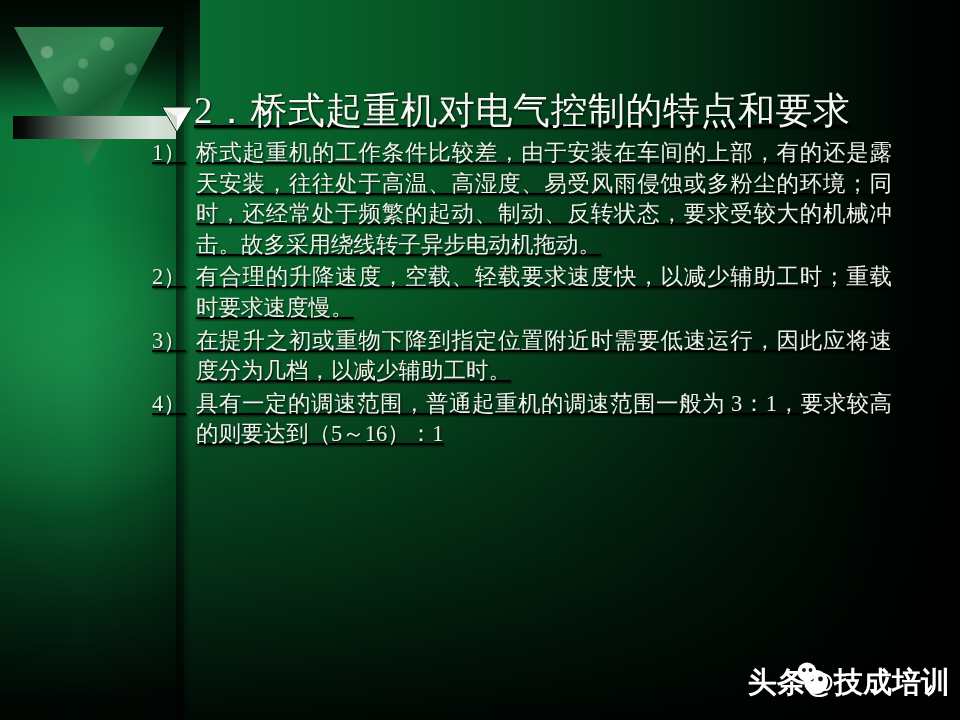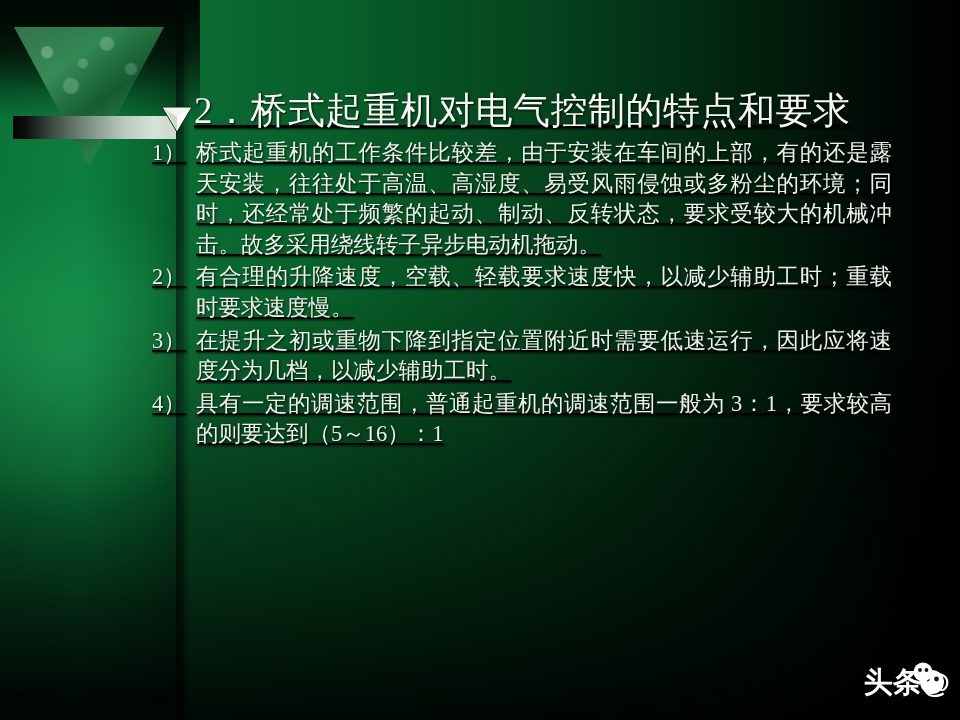--- a/index.html
+++ b/index.html
@@ -231,20 +231,21 @@
         <span class="list-marker">4）</span>
         <span class="list-text">具有一定的调速范围，普通起重机的调速范围一般为 3：1，要求较高的则要达到（5～16）：1</span>
       </div>
 
     </div>
   </div>
 
   <div class="watermark">
     <span class="wm-text">头条</span>
     <span class="wm-at">@</span>
+    <span class="wm-text">技成培训</span>
     <span class="wm-smileys">
       <svg viewBox="0 0 58 40" width="58" height="40">
         <circle cx="22" cy="23" r="12" fill="#ffffff"></circle>
         <circle cx="17.5" cy="20" r="2.4" fill="#151515"></circle>
         <circle cx="26.5" cy="20" r="2.4" fill="#151515"></circle>
         <circle cx="13" cy="13" r="9.5" fill="#ffffff"></circle>
         <circle cx="10" cy="11" r="1.9" fill="#151515"></circle>
         <circle cx="16.5" cy="11" r="1.9" fill="#151515"></circle>
       </svg>
     </span>

